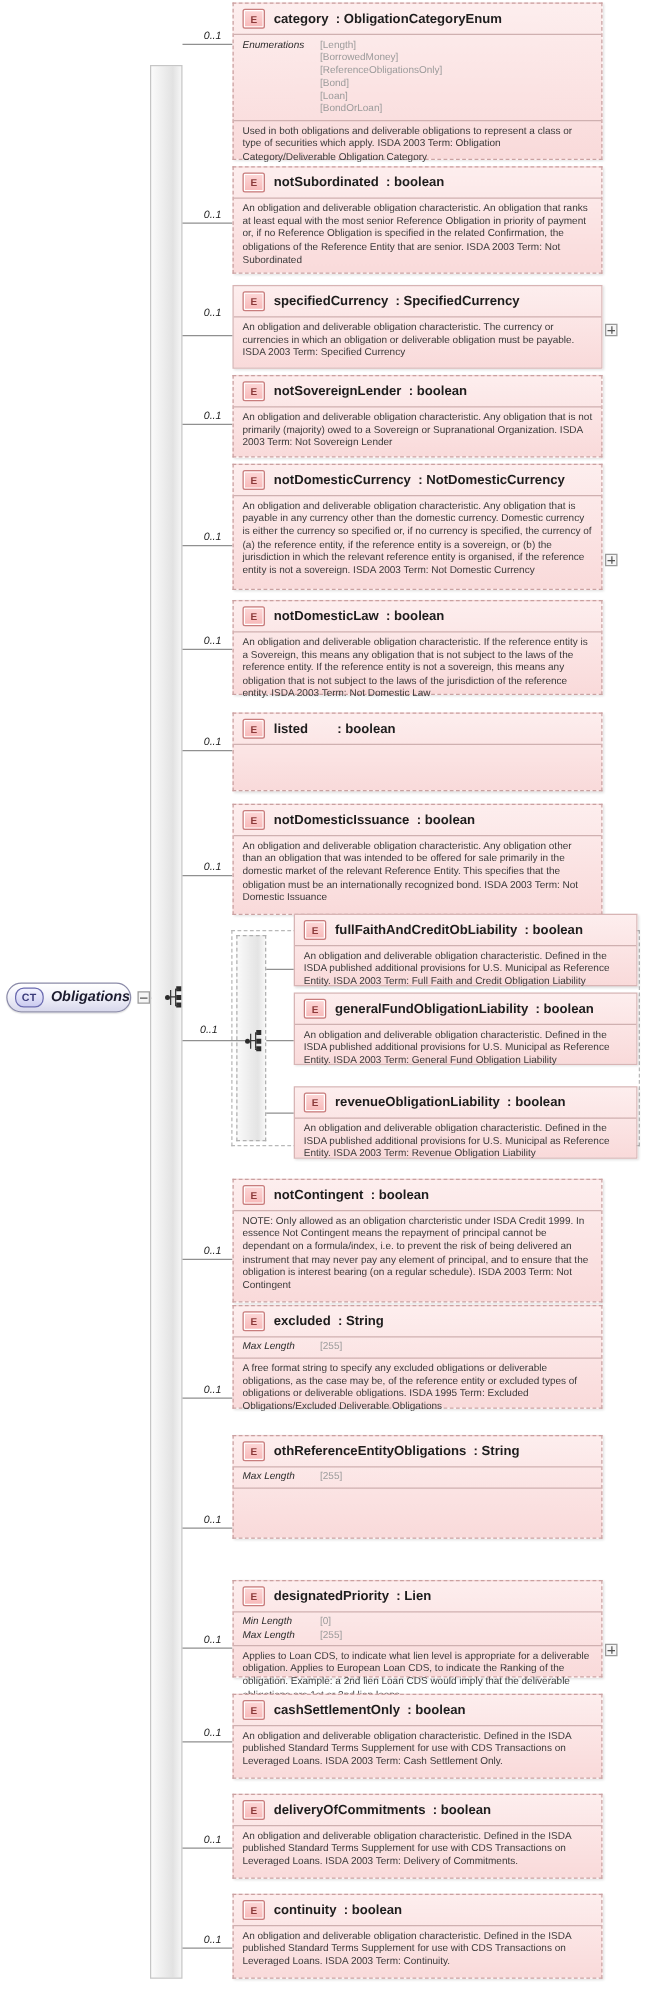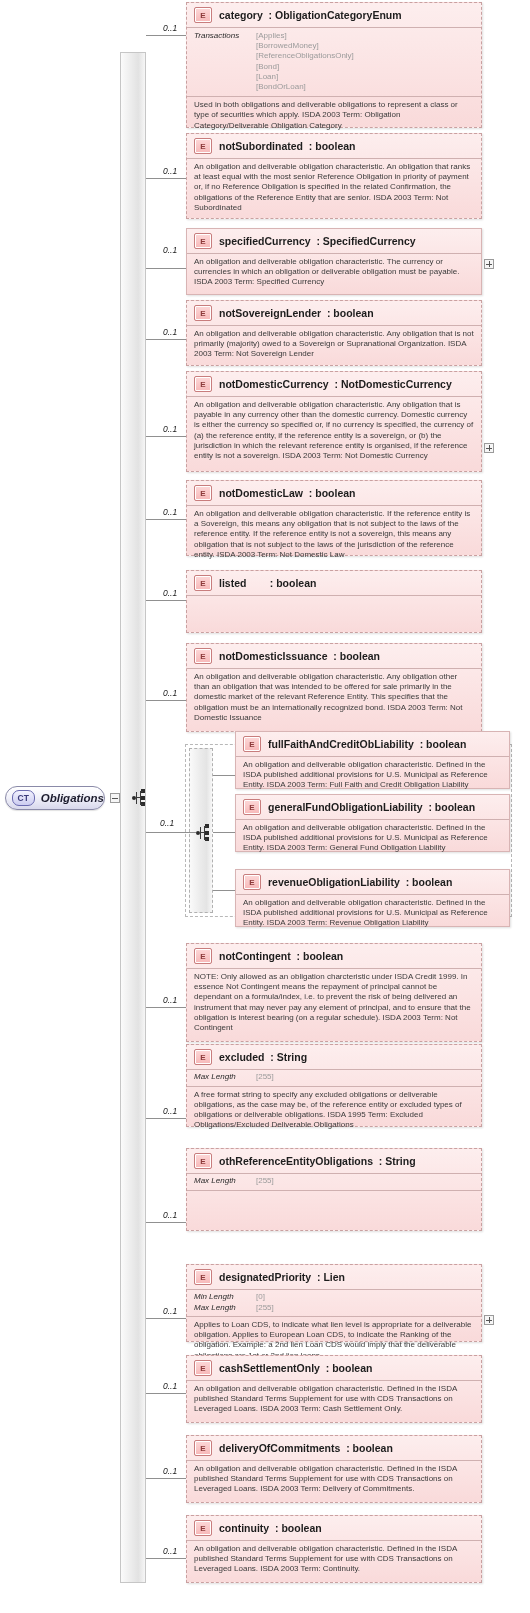--- a/index.html
+++ b/index.html
@@ -153,23 +153,23 @@
 <div class="card" style="left:160px;top:818px;">0..1</div>
 
 <div class="hline" style="left:146px;top:35px;width:40px;"></div>
 <div class="card" style="left:163px;top:23px;">0..1</div>
 <div class="elem" style="left:186px;top:2px;width:296px;height:126px;">
   <div class="hdr">
     <span class="e-badge">E</span>
     <span class="e-name">category  : ObligationCategoryEnum</span>
   </div>
   <div class="enums">
-    <span class="elabel">Transactions</span>
+    <span class="elabel">Enumerations</span>
     <span class="elist">
-      <span>[Applies]</span><br>
+      <span>[Length]</span><br>
       <span>[BorrowedMoney]</span><br>
       <span>[ReferenceObligationsOnly]</span><br>
       <span>[Bond]</span><br>
       <span>[Loan]</span><br>
       <span>[BondOrLoan]</span>
     </span>
   </div>
   <div class="doc">Used in both obligations and deliverable obligations to represent a class or type of securities which apply. ISDA 2003 Term: Obligation Category/Deliverable Obligation Category</div>
 </div>
 

